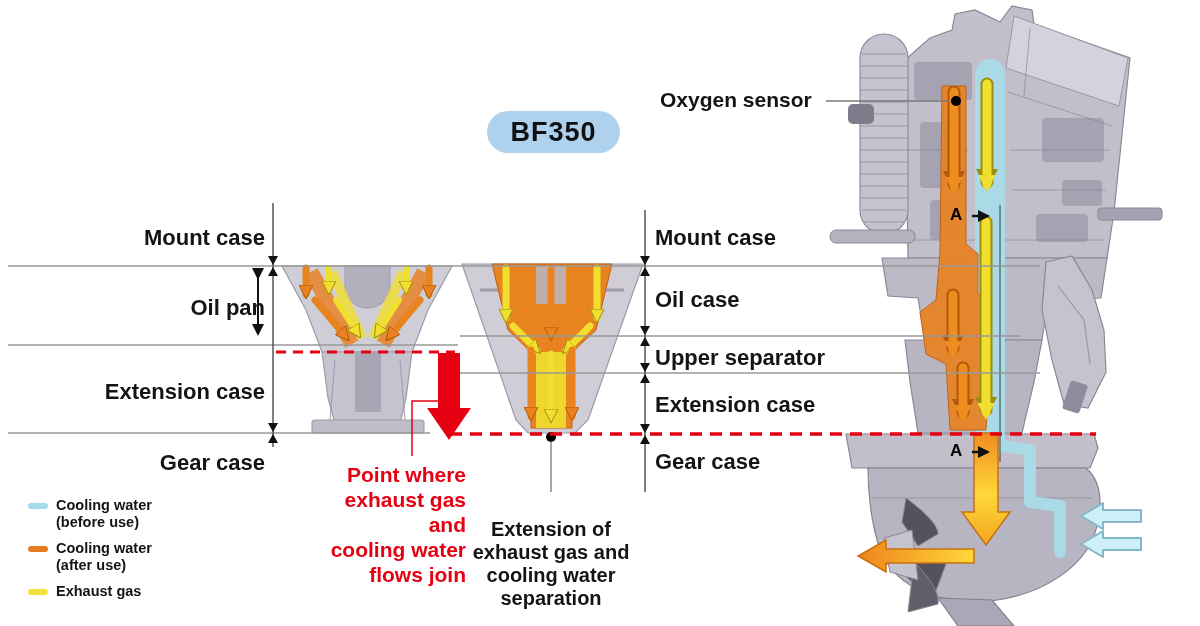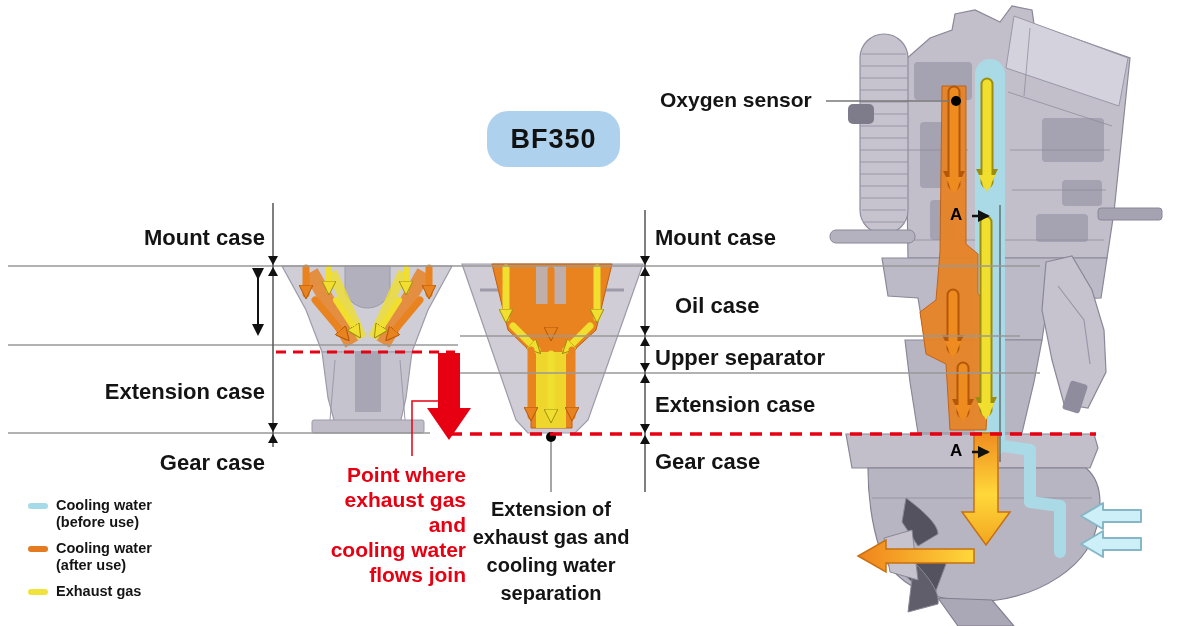--- a/index.html
+++ b/index.html
@@ -5,33 +5,33 @@
   html,body{margin:0;padding:0;background:#ffffff;}
   #stage{position:relative;width:1200px;height:626px;background:#ffffff;overflow:hidden;
          font-family:"Liberation Sans",sans-serif;}
   svg{position:absolute;left:0;top:0;}
   .lbl{position:absolute;font-weight:bold;color:#141414;font-size:22px;line-height:23px;white-space:pre-line;}
   .lbl.right{text-align:right;}
   .lbl.center{text-align:center;}
   .pill{position:absolute;display:flex;align-items:center;justify-content:center;
         font-weight:bold;color:#111;text-align:center;border-radius:24px;}
   #pill-conventional{left:291px;top:110px;width:141px;height:46px;font-size:16.5px;line-height:19px;white-space:pre-line;}
-  #pill-bf350{left:487px;top:111px;width:133px;height:56px;font-size:27px;letter-spacing:1px;border-radius:21px;}
+  #pill-bf350{left:487px;top:111px;width:133px;height:42px;font-size:27px;letter-spacing:1px;border-radius:21px;}
   #oxygen-label{left:660px;top:88px;font-size:21px;}
   #lbl-mount-l{left:65px;top:226px;width:200px;}
   #lbl-oilpan{left:65px;top:296px;width:200px;}
   #lbl-ext-l{left:65px;top:380px;width:200px;}
   #lbl-gear-l{left:65px;top:451px;width:200px;}
   #lbl-mount-r{left:655px;top:226px;}
-  #lbl-oilcase{left:655px;top:294px;margin-left:20px;}
+  #lbl-oilcase{left:655px;top:288px;}
   #lbl-upsep{left:655px;top:346px;text-align:right;}
   #lbl-ext-r{left:655px;top:393px;}
   #lbl-gear-r{left:655px;top:450px;}
   #join-note{left:276px;top:462px;width:190px;font-size:21px;line-height:25px;color:#e60012;text-align:right;}
-  #sep-note{left:448px;top:495px;width:206px;font-size:20px;line-height:28px;text-align:center;}
+  #sep-note{left:448px;top:518px;width:206px;font-size:20px;line-height:23px;text-align:center;}
   .a-mark{position:absolute;font-size:17px;font-weight:bold;color:#000;}
   #a-upper{left:950px;top:205px;}
   #a-lower{left:950px;top:441px;}
   #legend{position:absolute;left:28px;top:497px;}
   .leg-item{display:flex;align-items:flex-start;margin-bottom:9px;}
   .leg-swatch{width:20px;height:6px;border-radius:3px;margin:6px 8px 0 0;flex:0 0 auto;}
   .leg-label{font-size:14.5px;font-weight:bold;color:#141414;line-height:17px;white-space:pre-line;}
 </style>
 </head>
 <body>
@@ -242,20 +242,21 @@
   <line x1="450" y1="434" x2="1096" y2="434" stroke="#e60012" stroke-width="3.5" stroke-dasharray="12 8"></line>
   <polyline points="447,401 412,401 412,456" fill="none" stroke="#e60012" stroke-width="1.5"></polyline>
   <path d="M438,353 L460,353 L460,408 L471,408 L449,440 L427,408 L438,408 Z" fill="#e60012"></path>
 </svg>
 
   <div class="pill" id="pill-bf350" style="background-color: rgb(174, 209, 238);">BF350</div>
 
   <div class="lbl" id="oxygen-label">Oxygen sensor</div>
 
   <div class="lbl right" id="lbl-mount-l">Mount case</div>
+  <div class="lbl right" id="lbl-oilpan">Oil pan</div>
   <div class="lbl right" id="lbl-ext-l">Extension case</div>
   <div class="lbl right" id="lbl-gear-l">Gear case</div>
 
   <div class="lbl" id="lbl-mount-r">Mount case</div>
   <div class="lbl" id="lbl-oilcase">Oil case</div>
   <div class="lbl" id="lbl-upsep">Upper separator</div>
   <div class="lbl" id="lbl-ext-r">Extension case</div>
   <div class="lbl" id="lbl-gear-r">Gear case</div>
 
   <div class="lbl center" id="join-note">Point where

